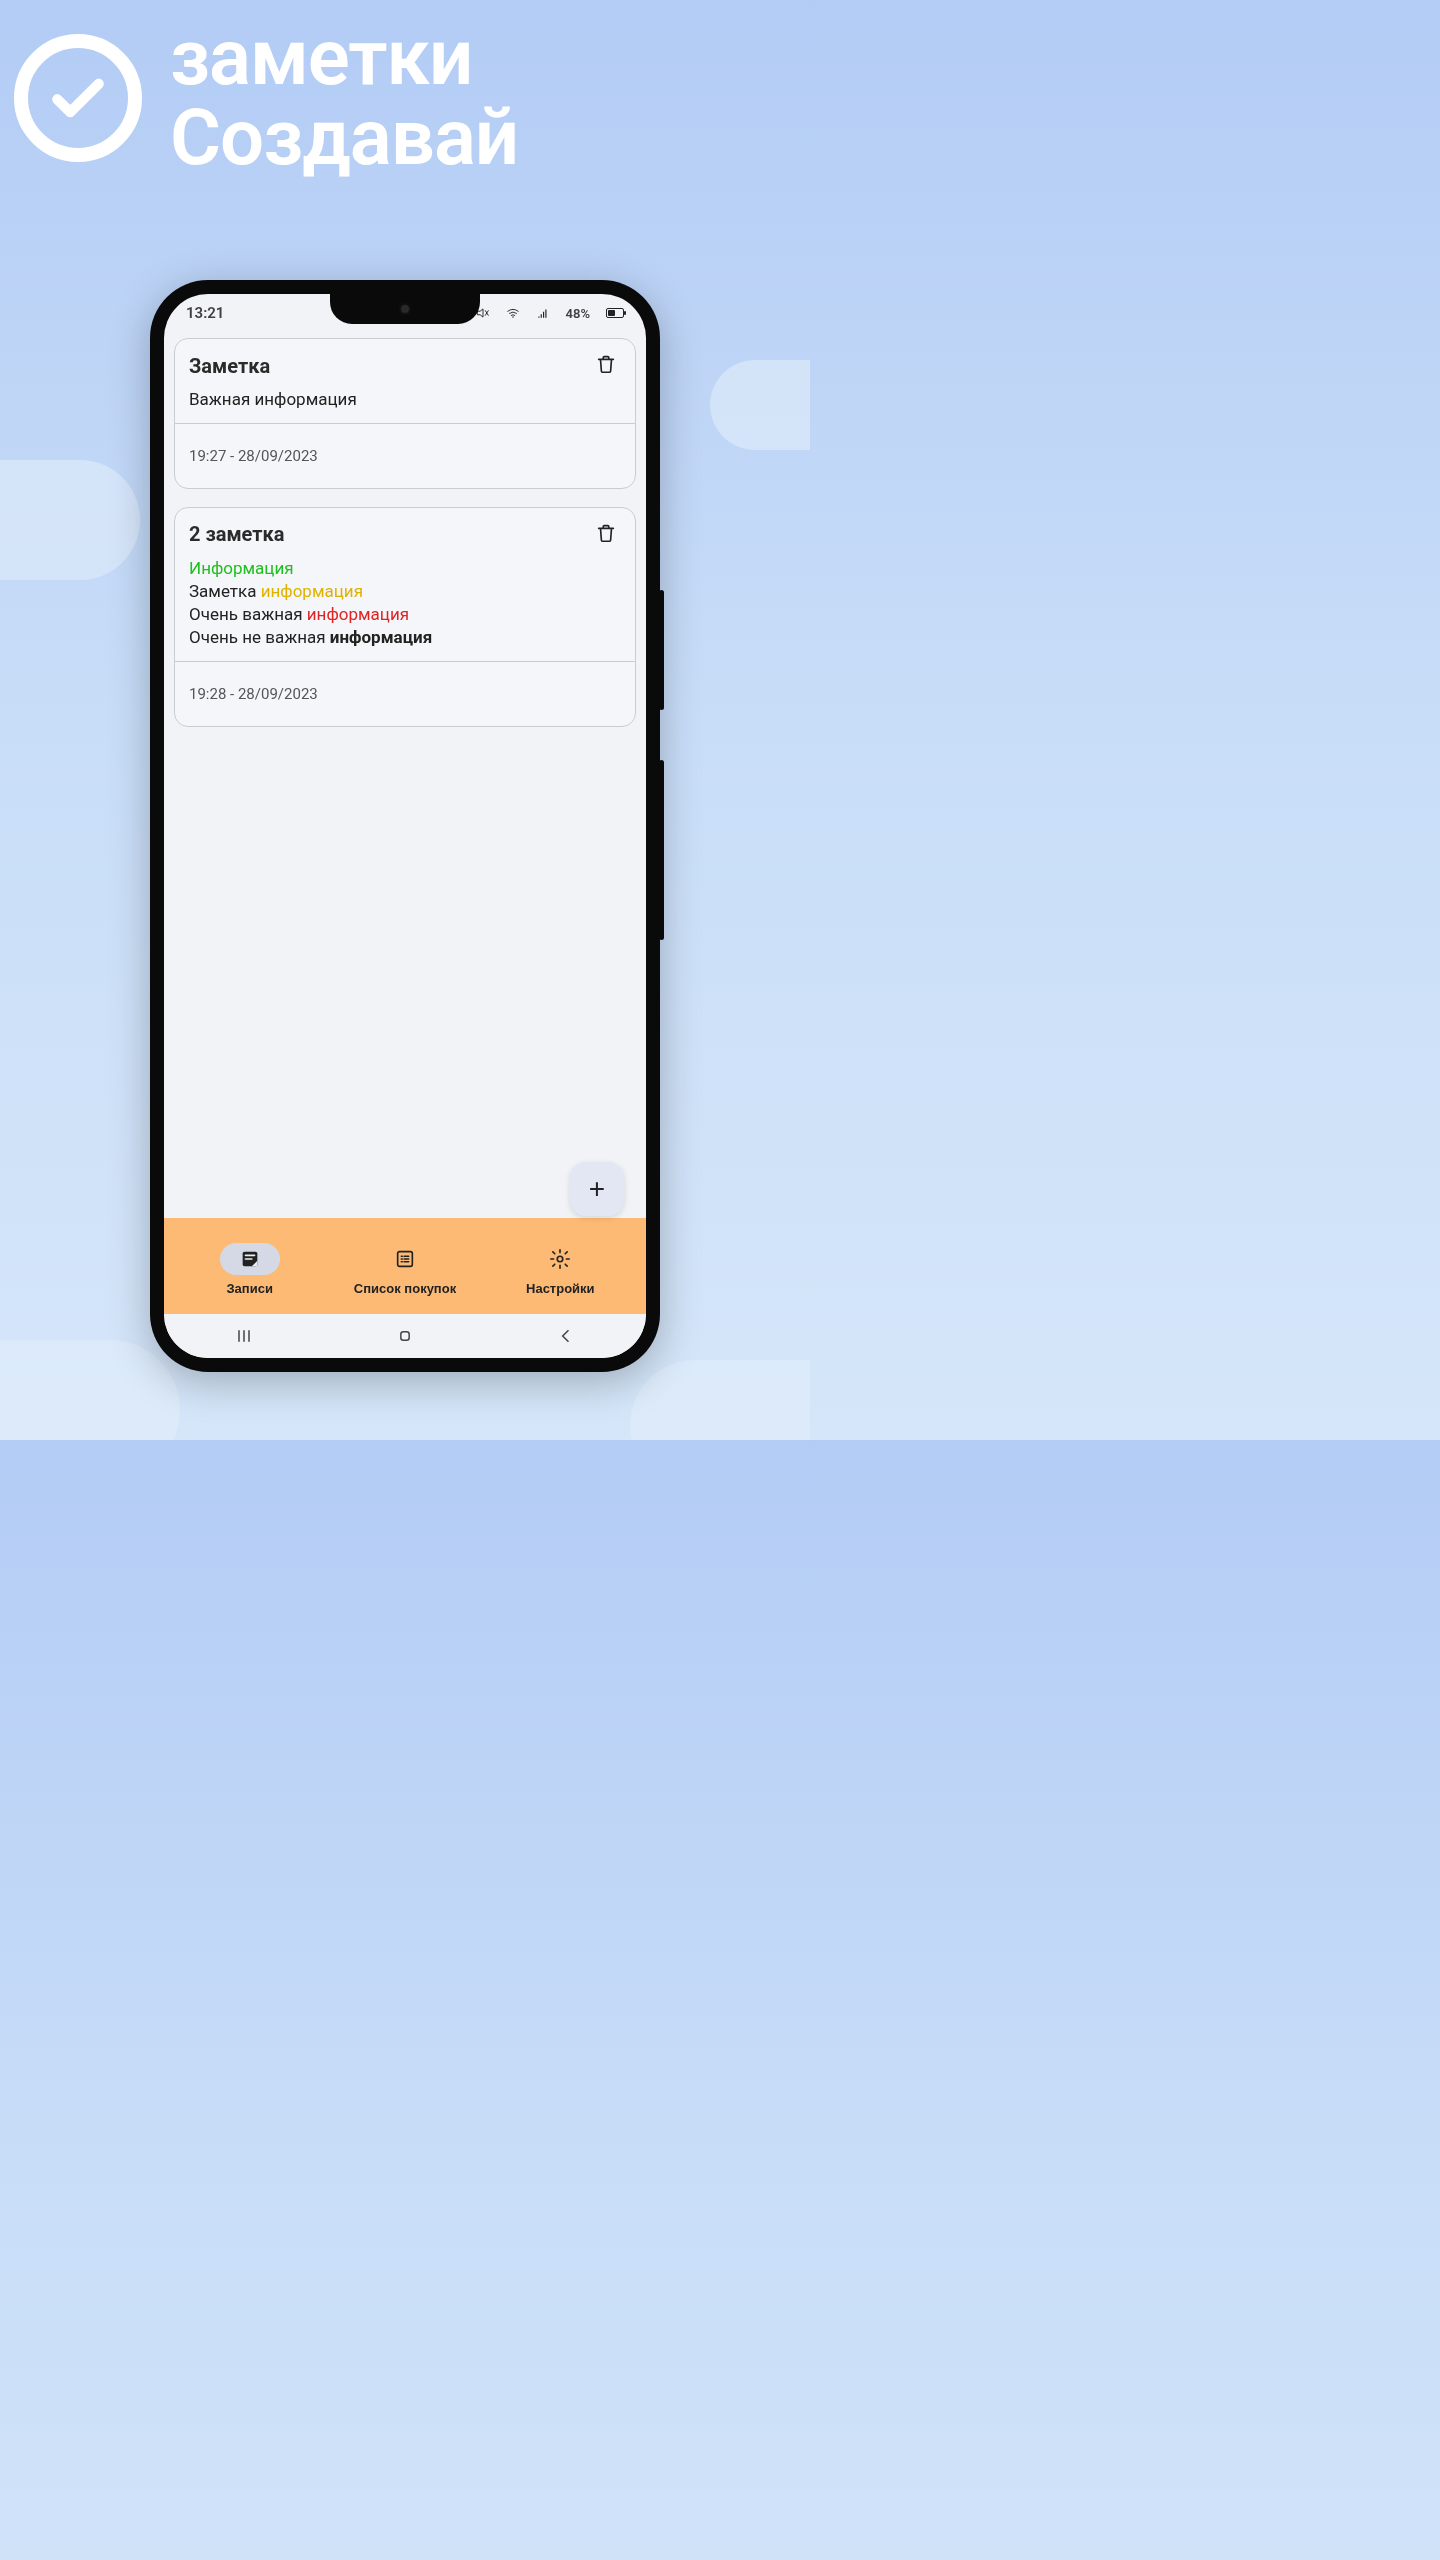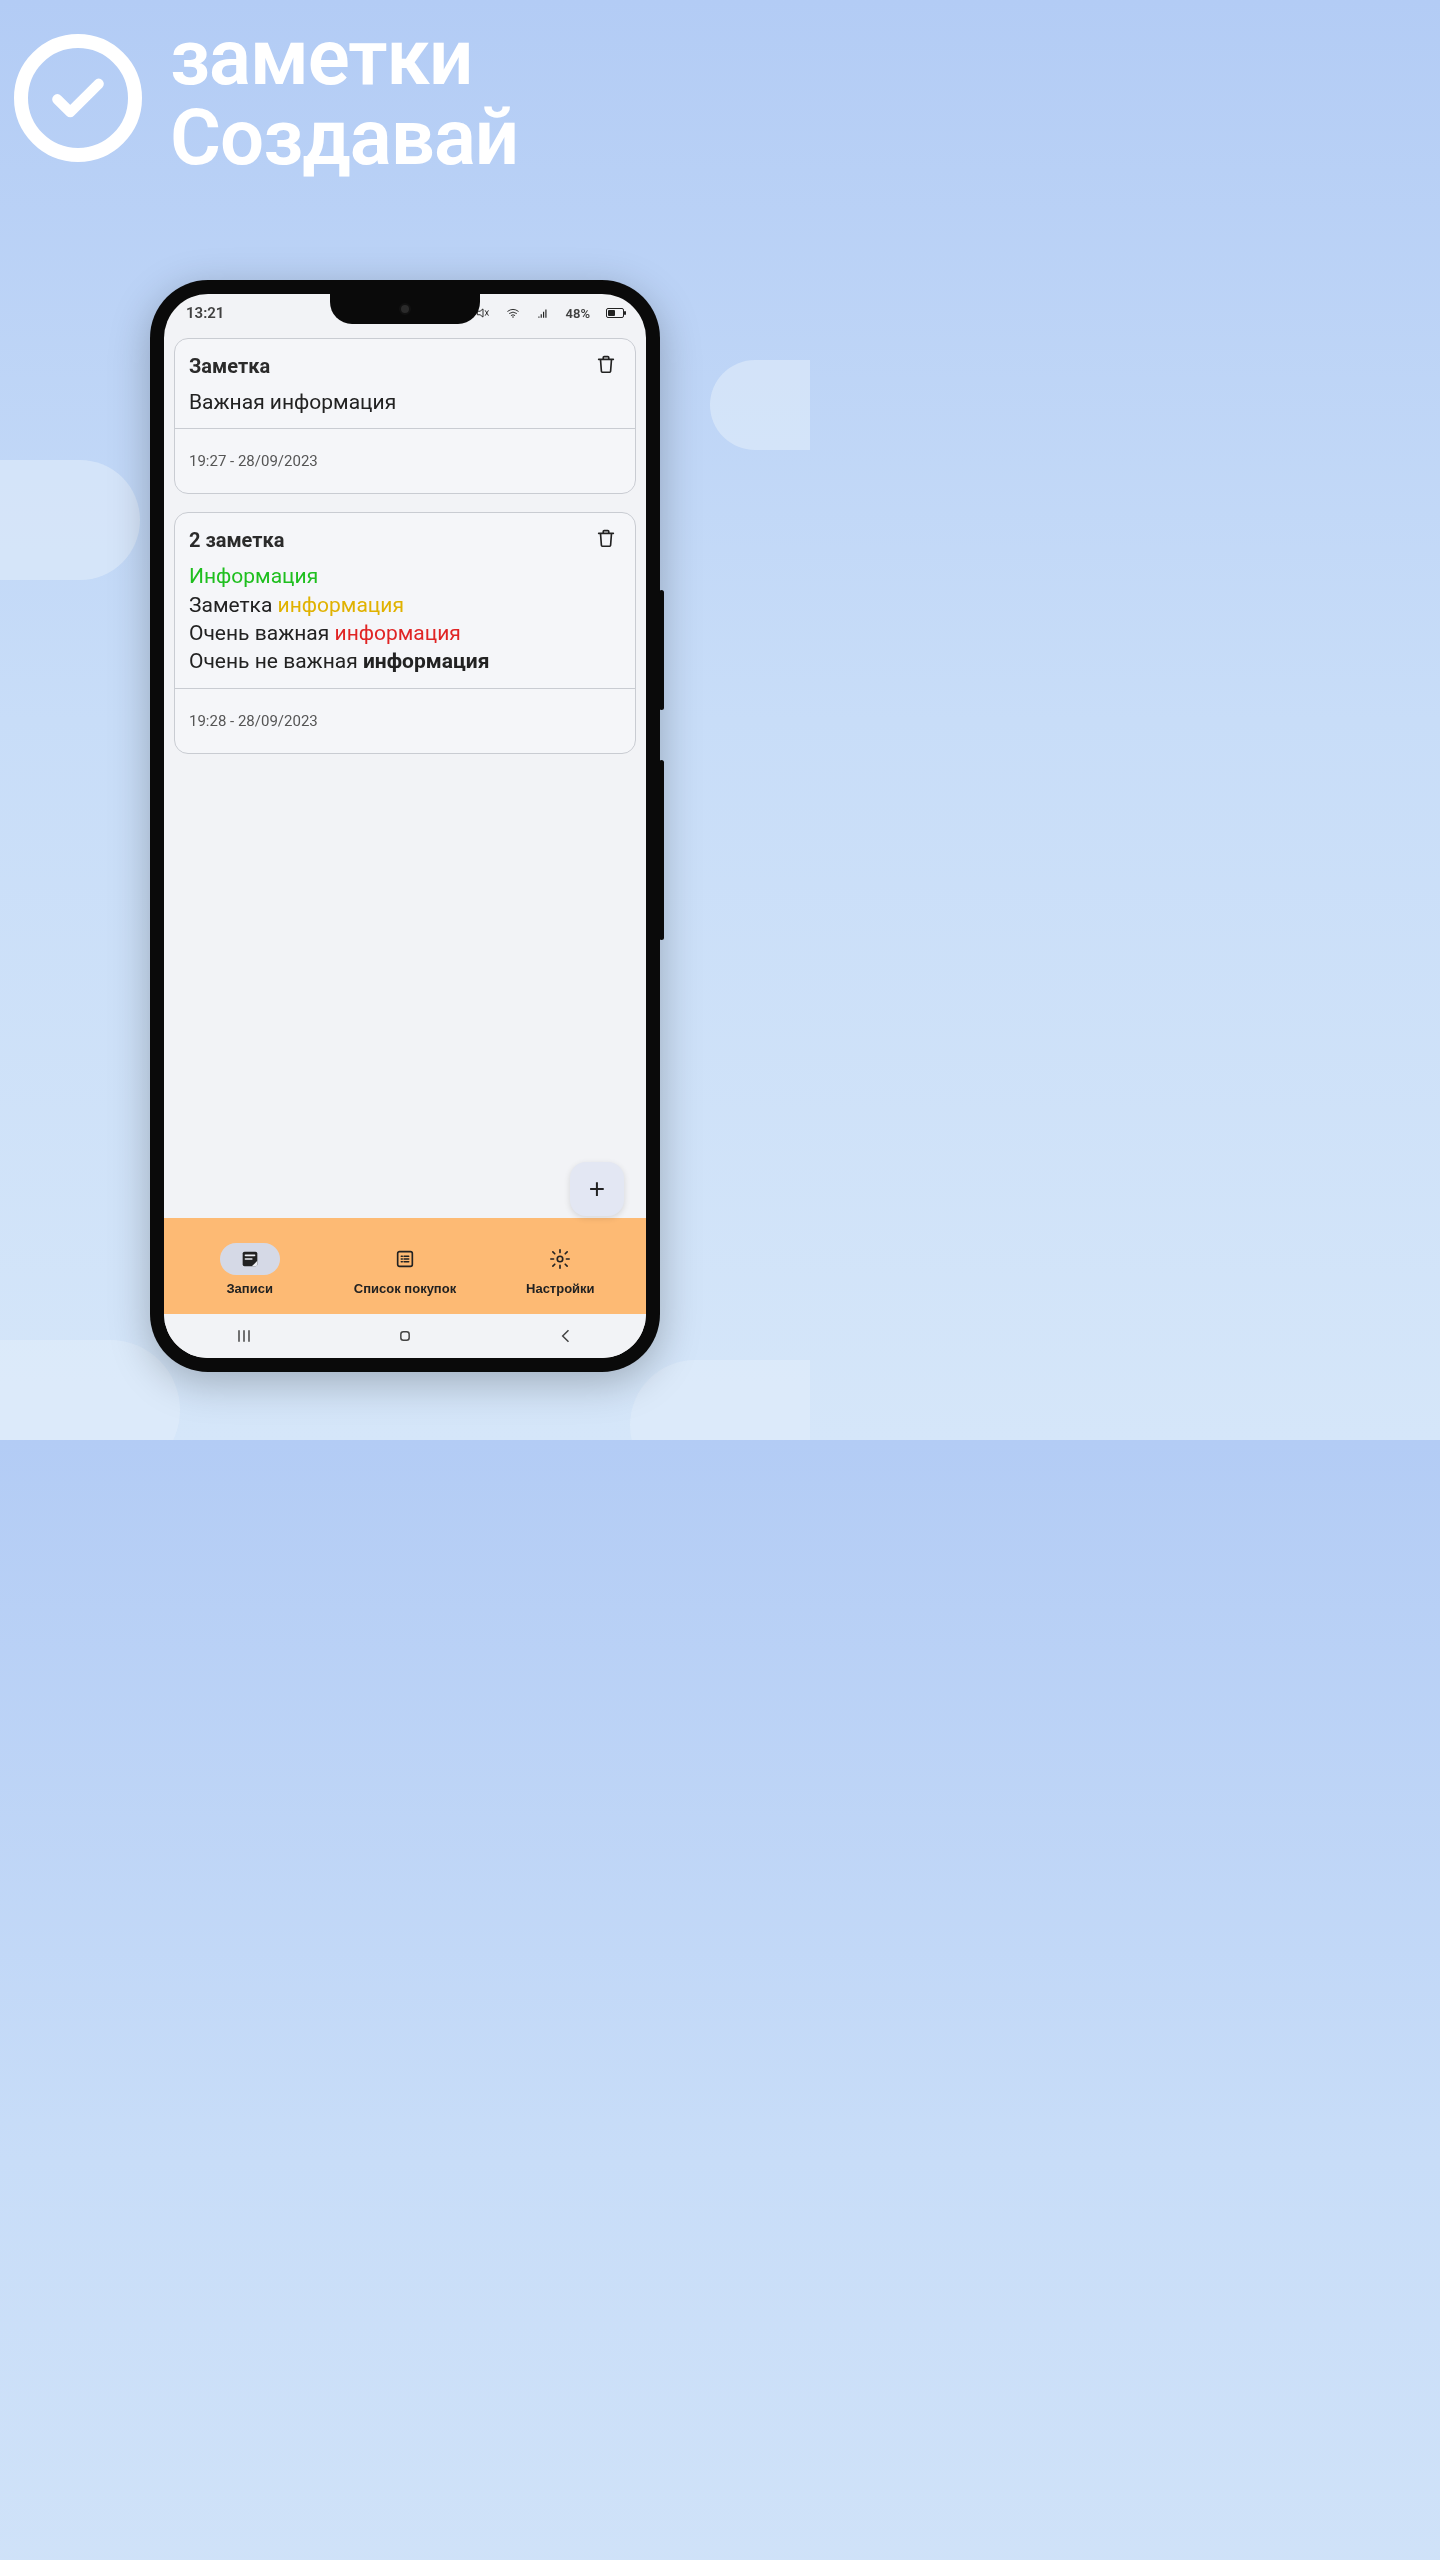--- a/index.html
+++ b/index.html
@@ -89,21 +89,21 @@
     margin-bottom: 18px;
     overflow: hidden;
   }
   .card-head {
     display: flex; align-items: center; justify-content: space-between;
     padding: 10px 14px 0 14px;
   }
   .card-title { font-size: 20px; font-weight: 700; color: #2b2b2b; }
   .trash-btn { background: none; border: none; cursor: pointer; padding: 4px; }
   .trash-btn svg { width: 22px; height: 22px; }
-  .card-body { padding: 6px 14px 12px 14px; font-size: 21px; line-height: 1.35; color: #222; }
+  .card-body { padding: 6px 14px 12px 14px; font-size: 17px; line-height: 1.35; color: #222; }
   .card-body .line { display: block; }
   .card-body .green { color: #1fbf1f; }
   .card-body .yellow { color: #e0b200; }
   .card-body .red { color: #e02424; }
   .card-body .bold { font-weight: 700; }
   .card-foot {
     border-top: 1px solid #c9ccd2;
     padding: 23px 14px; font-size: 15px; color: #555;
   }
 

